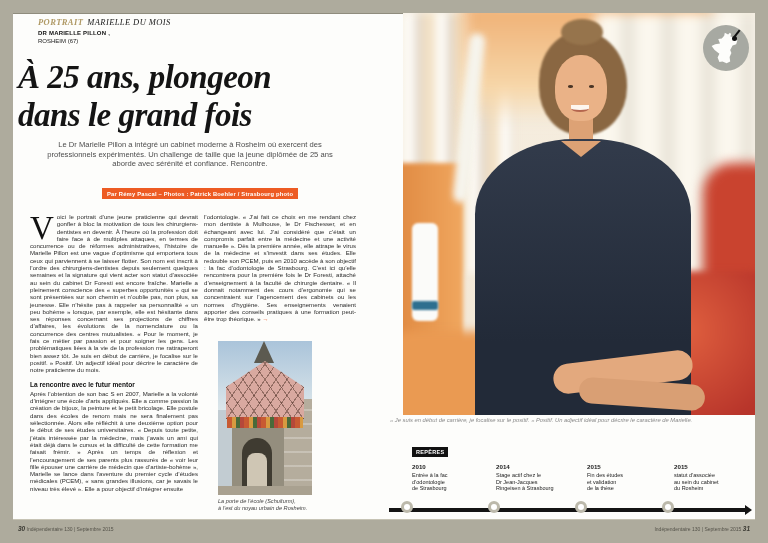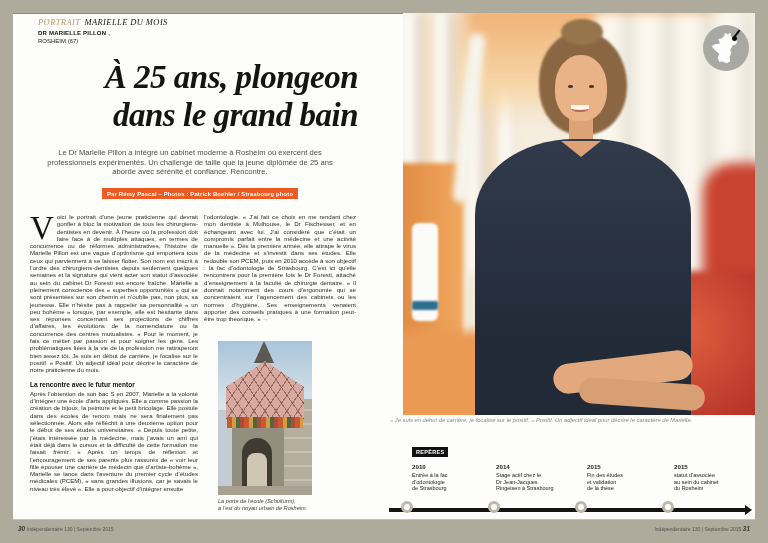--- a/index.html
+++ b/index.html
@@ -6,29 +6,29 @@
   html,body { width:768px; height:543px; }
   body { font-family:"Liberation Sans", sans-serif; background:#aeab9d; }
   #stage { position:relative; width:768px; height:543px; background:#aeab9d; overflow:hidden; }
 
   .spread { position:absolute; left:13px; top:13px; width:742px; height:507px;
             background:#fdfdfb; border-top:1px solid #8f8c7d; border-bottom:1px solid #c6c3b4; }
 
   
   .eyebrow { position:absolute; left:38px; top:17px; font-family:"Liberation Serif", serif;
              font-style:italic; font-size:8.5px; letter-spacing:.4px; color:#1a1a1a; }
-  .eyebrow .gold { color:#b09a66; font-weight:normal; margin-right:4px; }
+  .eyebrow .gold { color:#b09a66; font-weight:bold; margin-right:4px; }
   .doctor-line { position:absolute; left:38px; top:30px; font-size:6px; font-weight:bold; color:#111; letter-spacing:.2px; }
   .city-line   { position:absolute; left:38px; top:38px; font-size:6px; color:#222; }
 
-  .title { position:absolute; left:18px; top:58px; width:340px; text-align:right;
+  .title { position:absolute; left:18px; top:58px; width:340px; text-align:left;
            font-family:"Liberation Serif", serif; font-style:italic; font-weight:bold;
            font-size:33px; line-height:38px; color:#141414; letter-spacing:-.5px; }
 
-  .intro { position:absolute; left:40px; top:148px; width:300px; text-align:center;
+  .intro { position:absolute; left:40px; top:140px; width:300px; text-align:center;
            font-size:7.6px; line-height:9.6px; color:#4c4c4c; }
 
   .byline { position:absolute; left:102px; top:188px; background:#ed5b23; color:#fff;
             font-size:5.8px; font-weight:bold; padding:2.5px 5px 2px; letter-spacing:.2px; }
 
   
   .col { position:absolute; top:213px; font-size:6.1px; line-height:7.3px; color:#2b2b2b;
          text-align:justify; }
   .col1 { left:30px;  width:168px; }
   .col2 { left:204px; width:152px; }
@@ -136,21 +136,21 @@
   <div class="spread"></div>
 
   <div class="eyebrow">
     <span class="gold">PORTRAIT</span><span>MARIELLE DU MOIS</span>
   </div>
   <div class="doctor-line">DR MARIELLE PILLON ,</div>
   <div class="city-line">ROSHEIM (67)</div>
 
   <div class="title">
     <div>À 25 ans, plongeon</div>
-    <div>dans le grand bain</div>
+    <div>dans le grand fois</div>
   </div>
   <div class="intro">Le Dr Marielle Pillon a intégré un cabinet moderne à Rosheim où exercent des professionnels expérimentés. Un challenge de taille que la jeune diplômée de 25 ans aborde avec sérénité et confiance. Rencontre.</div>
   <div class="byline">Par Rémy Pascal – Photos : Patrick Boehler / Strasbourg photo</div>
 
   <div class="col col1">
     <div>
       <span class="dropcap">V</span><span>oici le portrait d’une jeune praticienne qui devrait gonfler à bloc la motivation de tous les chirurgiens-dentistes en devenir. À l’heure où la profession doit faire face à de multiples attaques, en termes de concurrence ou de réformes administratives, l’histoire de Marielle Pillon est une vague d’optimisme qui emportera tous ceux qui parviennent à se laisser flotter. Son nom est inscrit à l’ordre des chirurgiens-dentistes depuis seulement quelques semaines et la signature qui vient acter son statut d’associée au sein du cabinet Dr Foresti est encore fraîche. Marielle a pleinement conscience des « superbes opportunités » qui se sont présentées sur son chemin et n’oublie pas, non plus, sa jeunesse. Elle n’hésite pas à rappeler sa personnalité « un peu bohème » lorsque, par exemple, elle est hésitante dans ses réponses concernant ses projections de chiffres d’affaires, les évolutions de la nomenclature ou la concurrence des centres mutualistes. « Pour le moment, je fais ce métier par passion et pour soigner les gens. Les problématiques liées à la vie de la profession me rattraperont bien assez tôt. Je suis en début de carrière, je focalise sur le positif. » Positif. Un adjectif idéal pour décrire le caractère de notre praticienne du mois.</span>
     </div>
     <div class="subhead">La rencontre avec le futur mentor</div>
     <div>Après l’obtention de son bac S en 2007, Marielle a la volonté d’intégrer une école d’arts appliqués. Elle a comme passion la création de bijoux, la peinture et le petit bricolage. Elle postule dans des écoles de renom mais ne sera finalement pas sélectionnée. Alors elle réfléchit à une deuxième option pour le début de ses études universitaires. « Depuis toute petite, j’étais intéressée par la médecine, mais j’avais un ami qui était déjà dans le cursus et la difficulté de cette formation me faisait frémir. » Après un temps de réflexion et l’encouragement de ses parents plus rassurés de « voir leur fille épouser une carrière de médecin que d’artiste-bohème », Marielle se lance dans l’aventure du premier cycle d’études médicales (PCEM), « sans grandes illusions, car je savais le niveau très élevé ». Elle a pour objectif d’intégrer ensuite</div>

